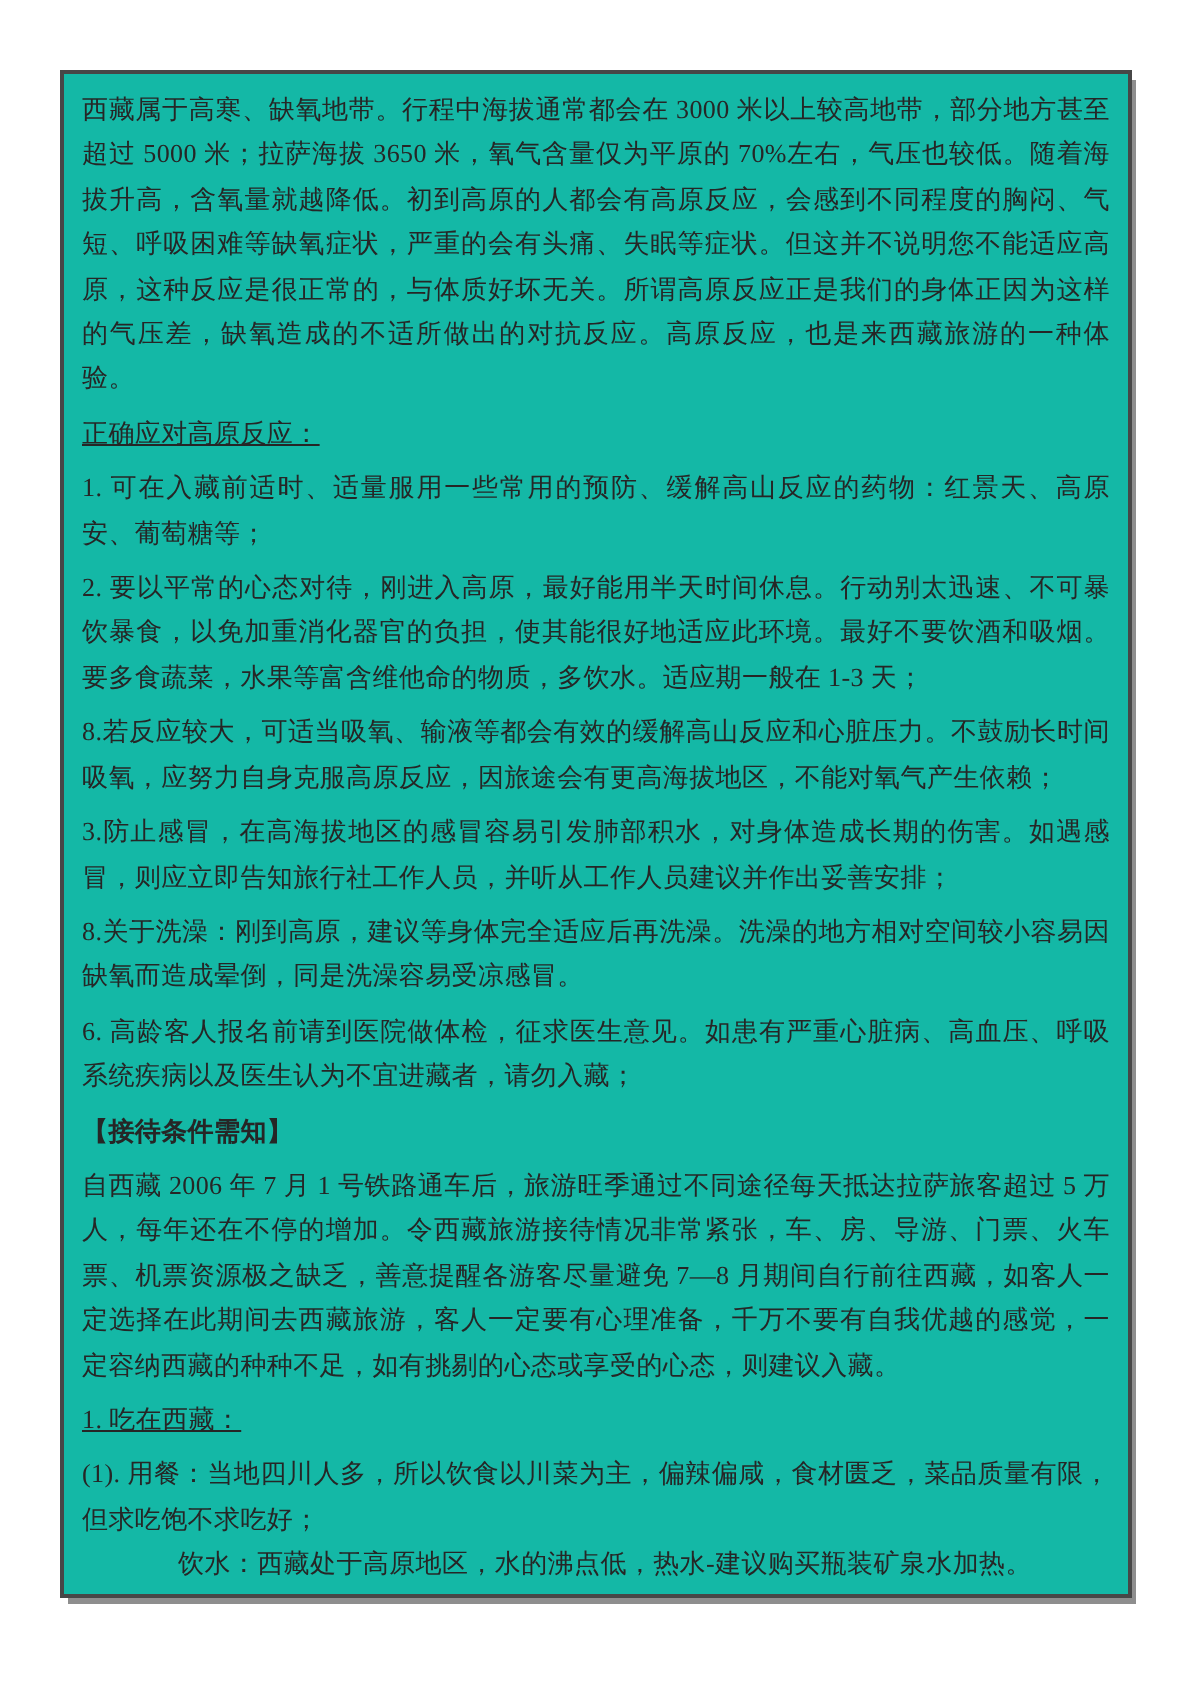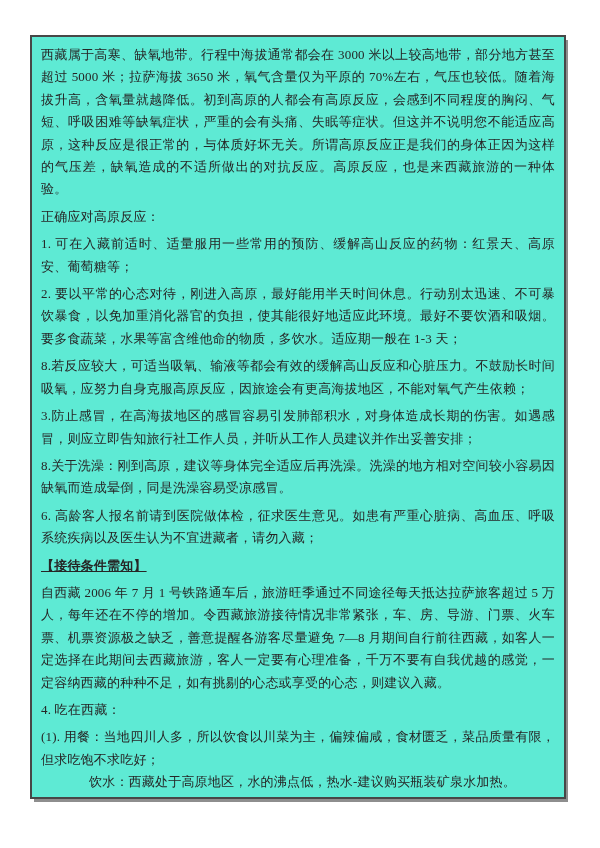--- a/index.html
+++ b/index.html
@@ -17,37 +17,37 @@
   }
   .doc-box {
     position: absolute;
     left: 30px;
     top: 35px;
     width: 536px;
     height: 764px;
     box-sizing: border-box;
     border: 2px solid #474747;
     box-shadow: 3px 4px 0 -1px #8e8e8e;
-    background: #5eead4;
+    background: #14b8a6;
     padding: 7px 9px 0 9px;
     overflow: hidden;
   }
   .doc-box p {
     margin: 0 0 5px 0;
     font-size: 13px;
     line-height: 22.4px;
     text-align: justify;
     letter-spacing: 0.2px;
   }
   .heading-plain {
     font-weight: normal;
+    text-decoration: underline;
   }
   .heading-bold {
     font-weight: bold;
-    text-decoration: underline;
   }
   .indent-line {
     display: block;
     padding-left: 48px;
     text-align: left;
   }
   .line1 { display: block; }
 </style>
 </head>
 <body>
@@ -68,20 +68,20 @@
 
   <p>8.关于洗澡：刚到高原，建议等身体完全适应后再洗澡。洗澡的地方相对空间较小容易因缺氧而造成晕倒，同是洗澡容易受凉感冒。</p>
 
   <p>6.  高龄客人报名前请到医院做体检，征求医生意见。如患有严重心脏病、高血压、呼吸系统疾病以及医生认为不宜进藏者，请勿入藏；</p>
 
   <p class="heading-bold">【接待条件需知】</p>
 
 
   <p>自西藏 2006 年 7 月 1 号铁路通车后，旅游旺季通过不同途径每天抵达拉萨旅客超过 5 万人，每年还在不停的增加。令西藏旅游接待情况非常紧张，车、房、导游、门票、火车票、机票资源极之缺乏，善意提醒各游客尽量避免 7—8 月期间自行前往西藏，如客人一定选择在此期间去西藏旅游，客人一定要有心理准备，千万不要有自我优越的感觉，一定容纳西藏的种种不足，如有挑剔的心态或享受的心态，则建议入藏。</p>
 
-  <p class="heading-plain">4.  吃在西藏：</p>
+  <p class="heading-plain">1.  吃在西藏：</p>
 
   <p>
     <span class="line1">(1).  用餐：当地四川人多，所以饮食以川菜为主，偏辣偏咸，食材匮乏，菜品质量有限，但求吃饱不求吃好；</span>
     <span class="indent-line">饮水：西藏处于高原地区，水的沸点低，热水-建议购买瓶装矿泉水加热。</span>
   </p>
 
 </div>
 
 </body></html>

